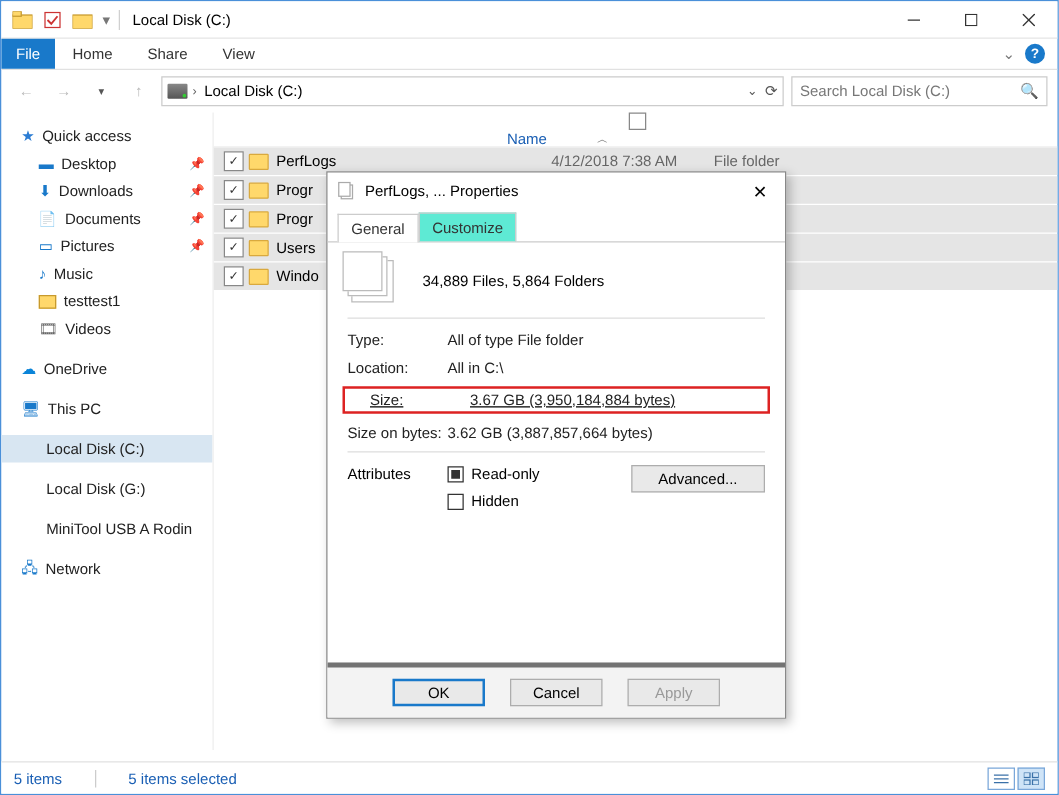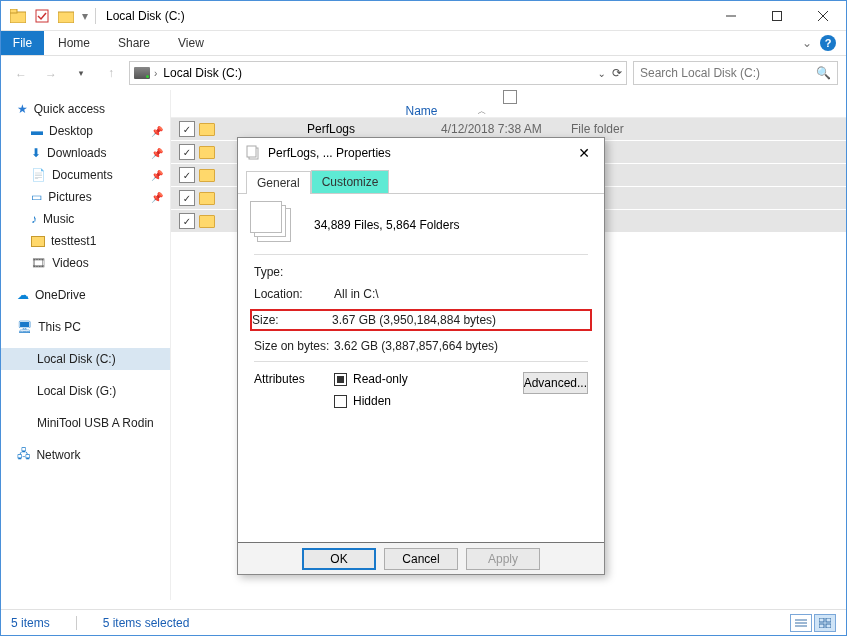--- a/index.html
+++ b/index.html
@@ -44,56 +44,56 @@
 .col-cb { width: 20px; }
 .col { color: #1a5fb4; padding: 0 8px; font-size: 12px; }
 .col.name { width: 230px; display:flex; align-items:center; gap:40px; }
 .col.date { width: 130px; }
 .col.type { width: 110px; }
 .col.size { width: 70px; }
 .rows { flex: 1; }
 .row { display: flex; align-items: center; height: 22px; padding-left: 8px; background: #e5e5e5; margin-bottom: 1px; }
 .row .cb { width: 16px; height: 16px; border: 1px solid #888; background:#fff; display:flex; align-items:center; justify-content:center; font-size:10px; color:#333; margin-right:4px; }
 .row .folder-ic { width: 16px; height: 13px; background: #ffd86b; border: 1px solid #d9a93e; border-radius: 1px; margin-right: 6px; }
-.row .rname { width: 220px; overflow: hidden; text-overflow: ellipsis; white-space: nowrap; text-align: center; }
+.row .rname { width: 220px; overflow: hidden; text-overflow: ellipsis; white-space: nowrap; }
 .row .rdate { width: 130px; color: #666; }
 .row .rtype { width: 110px; color: #666; }
 
 .status { position:absolute; bottom:0; left:0; right:0; height: 26px; border-top: 1px solid #e1e1e1; display: flex; align-items: center; padding: 0 10px; gap: 26px; color: #1a5fb4; background:#fff; }
 .status .sep { width: 1px; height: 14px; background: #ccc; }
 .view-btns { margin-left: auto; display: flex; gap: 2px; }
 .view-btn { width: 22px; height: 18px; border: 1px solid #7aa7d9; display:flex; align-items:center; justify-content:center; }
 .view-btn.active { background: #cfe4f7; }
 
-.props { position: absolute; left: 236px; top: 136px; width: 368px; height: 438px; background: #fff; border: 1px solid #888; box-shadow: 3px 3px 8px rgba(0,0,0,0.25); display: flex; flex-direction: column; }
+.props { position: absolute; left: 260px; top: 136px; width: 368px; height: 438px; background: #fff; border: 1px solid #888; box-shadow: 3px 3px 8px rgba(0,0,0,0.25); display: flex; flex-direction: column; }
 .props-title { height: 30px; display: flex; align-items: center; padding: 0 8px; }
 .props-title .tx { margin-left: 6px; }
 .props-title .close { margin-left: auto; font-size: 14px; padding: 2px 6px; }
 .props-tabs { height: 26px; display: flex; align-items: flex-end; padding: 0 8px; border-bottom: 1px solid #ccc; gap: 0; }
 .ptab { padding: 4px 10px; border: 1px solid #ccc; border-bottom: none; background: #5eead4; color: #333; }
 .ptab.active { background: #fff; position: relative; top: 1px; }
 .props-body { flex: 1; padding: 14px 16px; }
 .summary { display: flex; align-items: center; gap: 20px; padding-bottom: 12px; border-bottom: 1px solid #ddd; margin-bottom: 10px; }
 .multi-ic { width: 34px; height: 34px; border: 1px solid #bbb; background: #fff; position: relative; }
 .multi-ic::before, .multi-ic::after { content:""; position:absolute; width:30px; height:30px; border:1px solid #bbb; background:#fff; }
 .multi-ic::before { left:-4px; top:-4px; }
 .multi-ic::after { left:-8px; top:-8px; }
 .kv { display: flex; margin: 8px 0; }
 .kv .k { width: 80px; color: #222; }
 .kv .v { flex: 1; color: #222; }
-.kv.boxed { border: 2px solid #d22; padding: 2px 0; margin: 4px -4px; }
+.kv.boxed { border: 2px solid #d22; padding: 2px 20px; margin: 4px -4px; text-decoration: underline; }
 .hr { height:1px; background:#ddd; margin: 6px 0 10px; }
 .attrs { display:flex; }
 .attrs .k { width:80px; }
 .attrs .opts { display:flex; flex-direction:column; gap:8px; }
 .attrs .opt { display:flex; align-items:center; gap:6px; }
 .sq { width:13px; height:13px; border:1px solid #333; display:flex; align-items:center; justify-content:center; }
 .sq.filled::after { content:""; width:7px; height:7px; background:#333; }
-.adv-btn { margin-left:auto; padding: 2px 0; border:1px solid #adadad; background:#e9e9e9; height:22px; }
-.props-buttons { height: 32px; display:flex; align-items:center; justify-content:center; gap:8px; border-top: 1px solid #737373; background:#f3f3f3; }
+.adv-btn { margin-left:auto; padding: 2px 21px; border:1px solid #adadad; background:#e9e9e9; height:22px; }
+.props-buttons { height: 44px; display:flex; align-items:center; justify-content:center; gap:20px; border-top: 4px solid #737373; background:#f3f3f3; }
 .pbtn { width: 74px; height: 22px; border:1px solid #adadad; background:#e9e9e9; display:flex; align-items:center; justify-content:center; }
 .pbtn.primary { border:2px solid #1979ca; background:#e9e9e9; }
 .pbtn.disabled { color:#999; }
 
 svg { display:block; }
 .cbx { width:14px; height:14px; border:1px solid #888; }
 </style>
 </head>
 <body>
 
@@ -334,20 +334,21 @@
   </div>
   <div class="props-body">
     <div class="summary">
       <div style="width:40px;display:flex;justify-content:center;">
           <div class="multi-ic"></div>
         </div>
       <span>34,889 Files, 5,864 Folders</span>
     </div>
     <div class="kv">
         <div class="k">Type:</div>
+        <div class="v">All of type File folder</div>
       </div>
     <div class="kv">
         <div class="k">Location:</div>
         <div class="v">All in C:\</div>
       </div>
     <div class="kv boxed">
         <div class="k">Size:</div>
         <div class="v">3.67 GB (3,950,184,884 bytes)</div>
       </div>
     <div class="kv">

